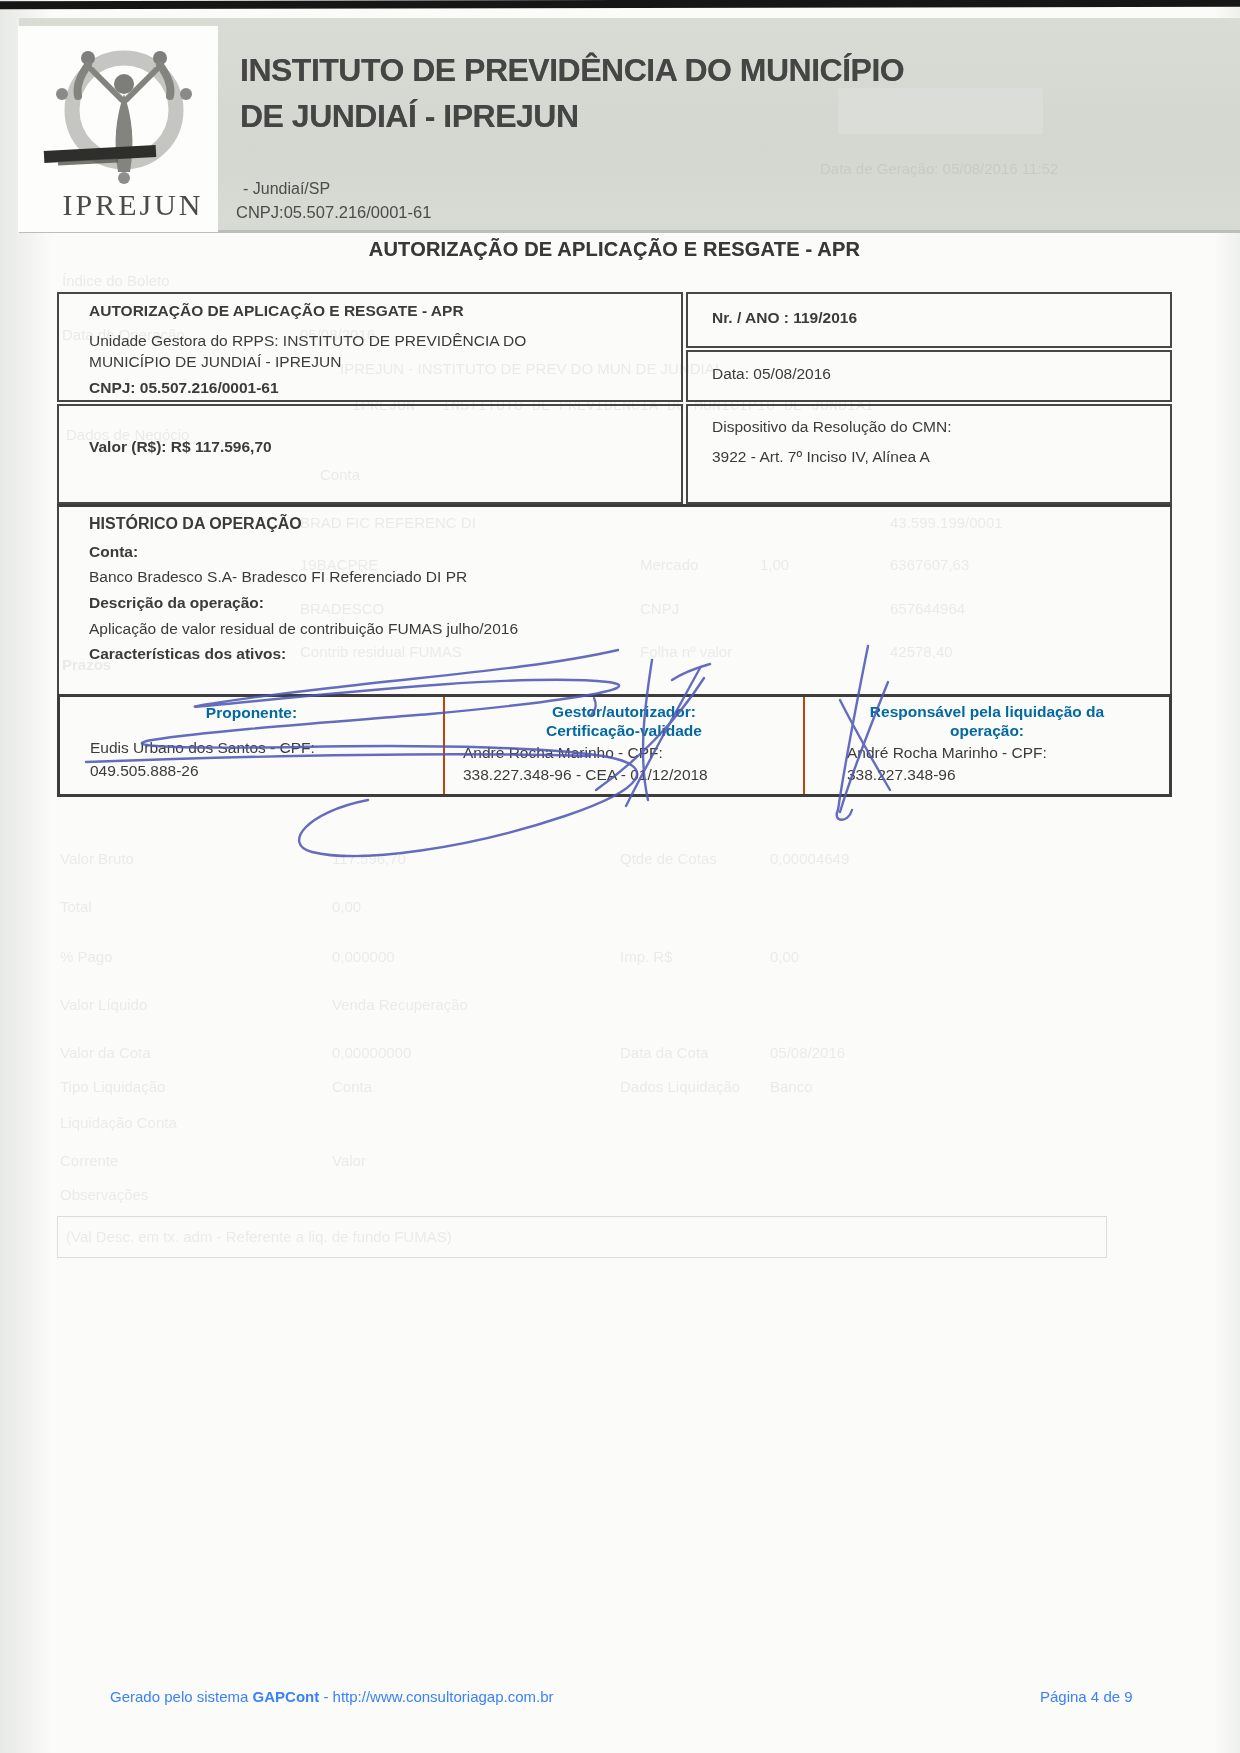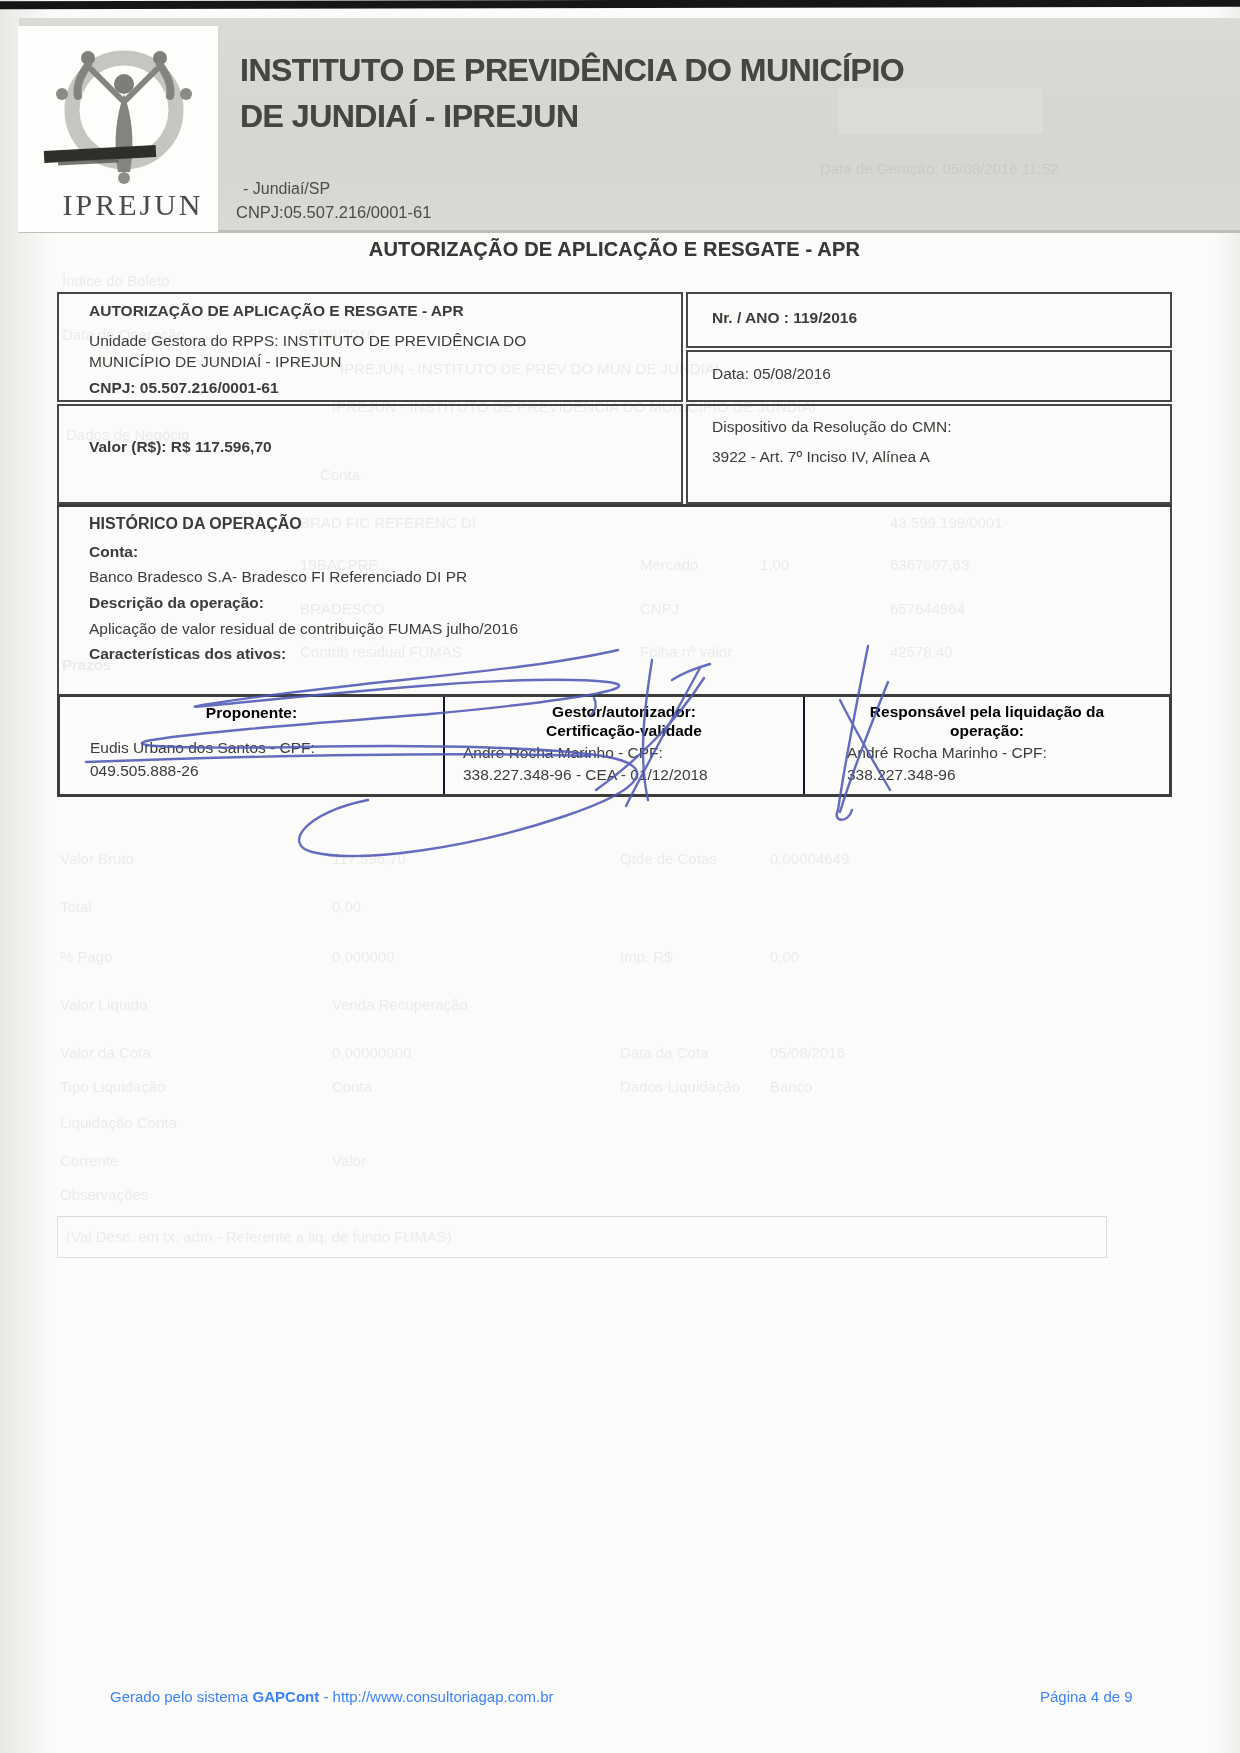--- a/index.html
+++ b/index.html
@@ -26,22 +26,22 @@
   .logo-word{left:20px;top:162px;width:190px;text-align:center;
     font-family:"Liberation Serif","DejaVu Serif",serif;font-size:30px;letter-spacing:3px;color:#4b4b49;}
   .org-line{left:240px;width:860px;font-size:32px;font-weight:bold;color:#454543;letter-spacing:-0.5px;white-space:nowrap;}
   .hdr-small{left:243px;font-size:16px;color:#4c4c4a;}
   .doc-title{left:57px;top:238px;width:1115px;text-align:center;font-size:20px;font-weight:bold;color:#383836;letter-spacing:0.2px;}
   .box{border:2px solid #474745;background:transparent;}
   .box-heavy-top{border-top:3px solid #3d3d3b;}
   .cell-text{font-size:15.5px;color:#3b3b39;white-space:nowrap;}
   .sig-table{left:57px;top:694px;width:1115px;height:103px;border:3px solid #3d3d3b;box-sizing:border-box;display:flex;}
   .sig-col{height:100%;box-sizing:border-box;position:relative;}
-  .sig-col + .sig-col{border-left:2px solid #0f172a;}
-  .sig-head{width:100%;text-align:center;font-size:15.5px;font-weight:bold;color:#000000;line-height:19px;}
+  .sig-col + .sig-col{border-left:2px solid #c2410c;}
+  .sig-head{width:100%;text-align:center;font-size:15.5px;font-weight:bold;color:#0369a1;line-height:19px;}
   .ghost{color:#4a5048;opacity:.09;filter:blur(0.5px);white-space:nowrap;font-size:15px;}
   .ghost-box{border:1px solid rgba(110,116,108,0.22);}
   .footer-text{font-size:15px;color:#3b82f6;white-space:nowrap;}
   .sig-ink{left:0;top:0;pointer-events:none;}
   .soft{text-shadow:0 0 0.5px rgba(60,60,58,0.55);}
 </style>
 </head>
 <body>
 
 <div class="abs edge-left"></div>
@@ -153,21 +153,21 @@
     <path d="M 838 810 C 832 822 848 824 852 810"></path>
   </g>
 </svg>
 
 <div id="ghost-layer">
     <span class="abs ghost" style="left: 820px; top: 160px;">Data de Geração: 05/08/2016 11:52</span>
     <span class="abs ghost" style="left: 62px; top: 272px;">Índice do Boleto</span>
     <span class="abs ghost" style="left: 62px; top: 326px;">Data de Operação</span>
     <span class="abs ghost" style="left: 300px; top: 326px;">05/08/2016</span>
     <span class="abs ghost" style="left: 340px; top: 360px;">IPREJUN - INSTITUTO DE PREV DO MUN DE JUNDIAI</span>
-    <span class="abs ghost" style="left: 332px; top: 398px;">IPREJUN - INSTITUTO DE PREVIDENCIA DO MUNICIPIO DE JUNDIAI</span>
+    <span class="abs ghost" style="left: 352px; top: 398px; font-family: Liberation Mono, monospace;">IPREJUN - INSTITUTO DE PREVIDENCIA DO MUNICIPIO DE JUNDIAI</span>
     <span class="abs ghost" style="left: 66px; top: 426px;">Dados de Negócio</span>
     <span class="abs ghost" style="left: 320px; top: 466px;">Conta</span>
     <span class="abs ghost" style="left: 300px; top: 514px;">BRAD FIC REFERENC DI</span>
     <span class="abs ghost" style="left: 890px; top: 514px;">43.599.199/0001</span>
     <span class="abs ghost" style="left: 300px; top: 556px;">19BACPRE</span>
     <span class="abs ghost" style="left: 640px; top: 556px;">Mercado</span>
     <span class="abs ghost" style="left: 760px; top: 556px;">1,00</span>
     <span class="abs ghost" style="left: 890px; top: 556px;">6367607,63</span>
     <span class="abs ghost" style="left: 300px; top: 600px;">BRADESCO</span>
     <span class="abs ghost" style="left: 640px; top: 600px;">CNPJ</span>

